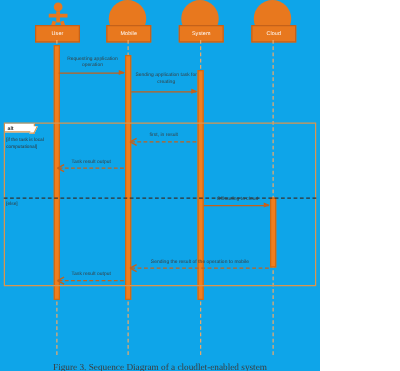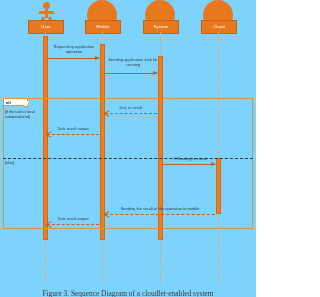--- a/index.html
+++ b/index.html
@@ -5,21 +5,21 @@
   html,body{margin:0;padding:0;background:#ffffff;}
   body{
     font-family:"Liberation Sans", sans-serif;
     -webkit-font-smoothing:none;
   }
   #page{
     position:relative;
     width:256px;
     height:297px;
     overflow:hidden;
-    background:#7dd3fc;
+    background:#0ea5e9;
   }
 
   
   .participant{position:absolute;}
   .head-circle{
     position:absolute;
     width:30px;height:30px;
     border-radius:50%;
     background:#E8781E;
   }

